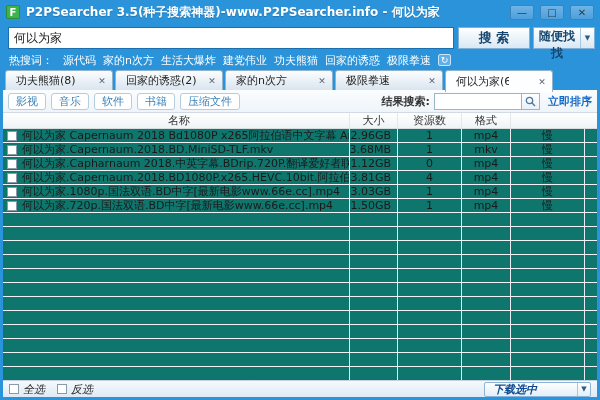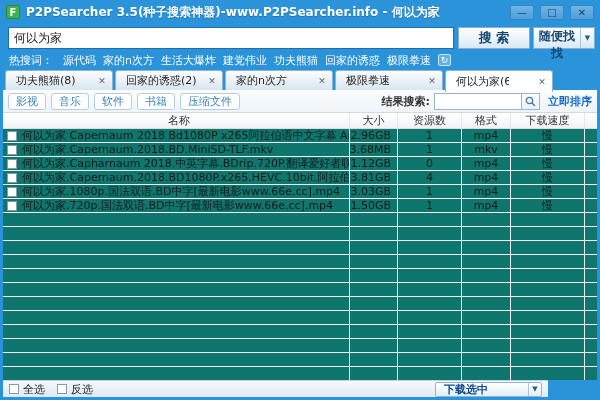--- a/index.html
+++ b/index.html
@@ -56,21 +56,21 @@
 
   .tbody{ position:absolute; top:39px; left:0; width:594px; height:251px; overflow:hidden; }
   .trow{ height:14px; display:flex; font-size:11px; color:#1a1a1a; border-bottom:1px solid #f0f2f5; }
   .trow .cell{ border-right:1px solid #e8ecf0; display:flex; align-items:center; justify-content:center; overflow:hidden; white-space:nowrap; }
   .trow .col-name{ justify-content:flex-start; padding-left:4px; }
   .trow .col-size{ justify-content:flex-end; padding-right:6px; }
   .cb{ width:10px; height:10px; border:1px solid #8a9aa8; background:#fff; margin-right:5px; flex:none; cursor:pointer; }
   .fname{ overflow:hidden; text-overflow:clip; white-space:nowrap; }
 
   
-  .footer{ position:absolute; top:380px; left:3px; width:545px; height:17px; background:linear-gradient(#f5f9fc,#dfeaf4); border-top:1px solid #c5d2de; display:flex; align-items:center; padding:0 6px; font-size:11px; color:#222; }
+  .footer{ position:absolute; top:380px; left:3px; width:594px; height:17px; background:linear-gradient(#f5f9fc,#dfeaf4); border-top:1px solid #c5d2de; display:flex; align-items:center; padding:0 6px; font-size:11px; color:#222;font-style:italic; }
   .footer .cb{ margin-right:4px; }
   .foot-opt{ display:flex; align-items:center; margin-right:12px; cursor:pointer; }
   .btn-download{ margin-left:auto; height:15px; display:flex; align-items:center; background:linear-gradient(#ffffff,#e3eef7); border:1px solid #8ab4d8; border-radius:2px; cursor:pointer;gap:32px; }
   .btn-download .lbl{ font-size:11px; font-weight:bold; color:#0d4a8f; padding:0 8px; }
   .btn-download .arrow{ width:13px; border-left:1px solid #a8c6de; font-size:7px; color:#2a5c86; text-align:center; line-height:13px; }
 </style>
 </head>
 <body>
 
 <div class="window">
@@ -147,21 +147,20 @@
           </svg>
       </div>
       <span class="sort-link">立即排序</span>
     </div>
 
     <div class="thead">
       <div class="cell col-name">名称</div>
       <div class="cell col-size">大小</div>
       <div class="cell col-count">资源数</div>
       <div class="cell col-fmt">格式</div>
-      <div class="cell col-speed">下载速度</div>
       <div class="cell col-tail"></div>
     </div>
 
     <div class="tbody">
       <div class="trow">
         <div class="cell col-name">
             <span class="cb"></span>
             <span class="fname">何以为家 Capernaum 2018 Bd1080P x265阿拉伯语中文字幕 Arabic Chs Aac Btzimu.mp4</span>
           </div>
         <div class="cell col-size">2.96GB</div>

